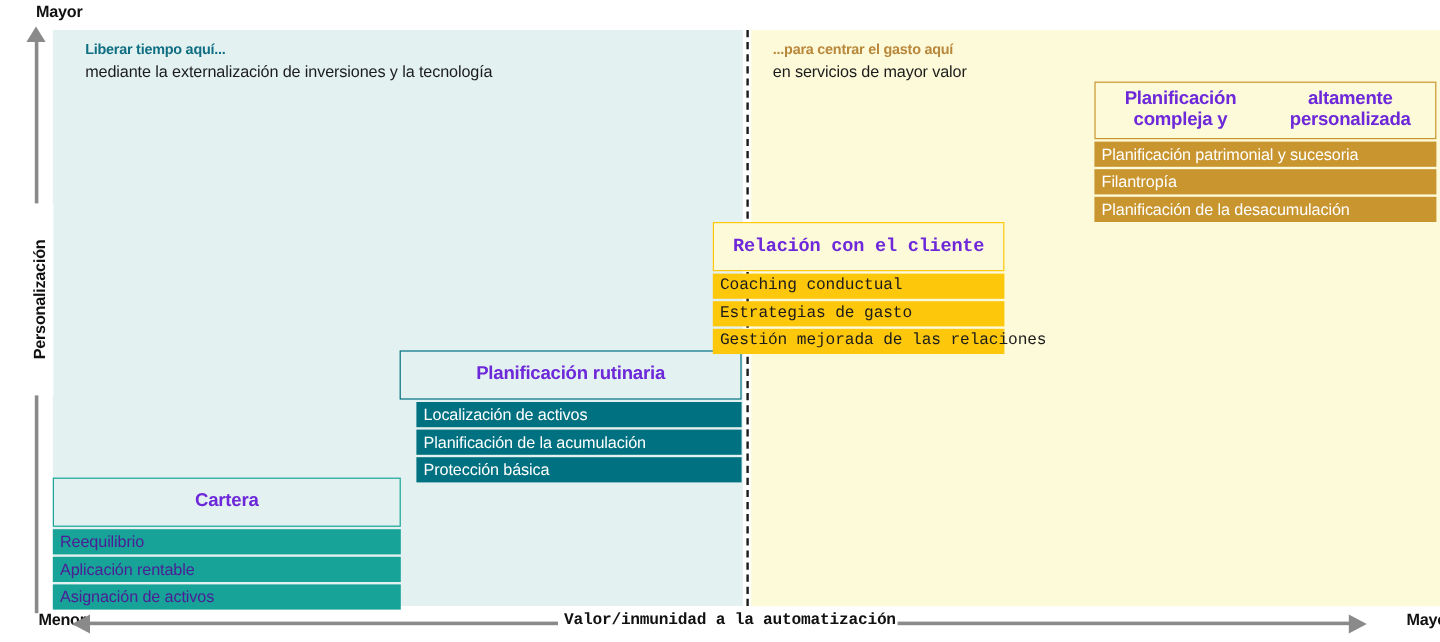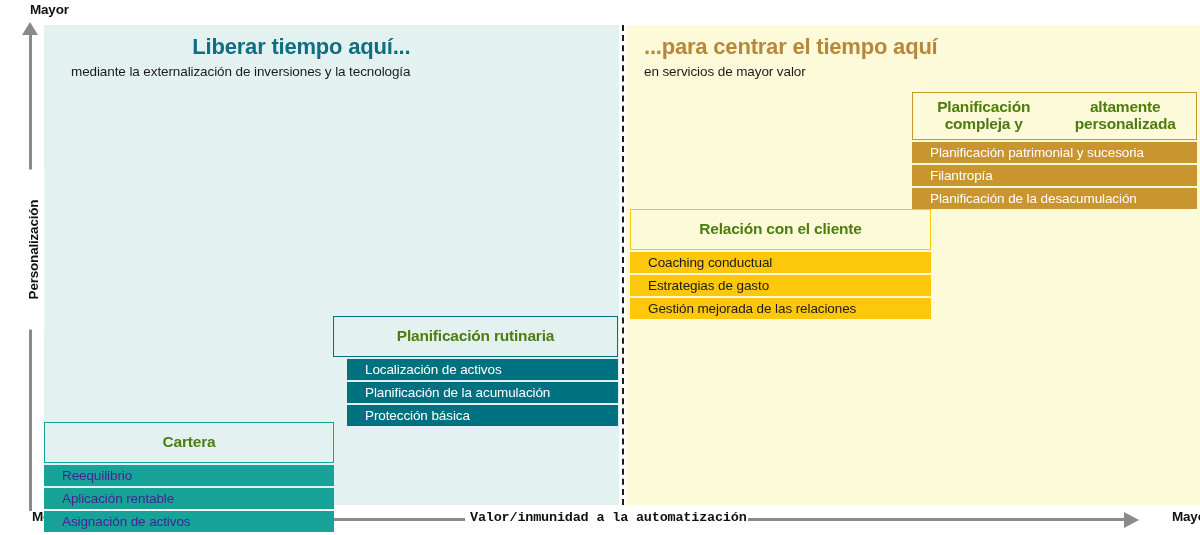--- a/index.html
+++ b/index.html
@@ -140,77 +140,75 @@
   }
 
   
   .panel-head {
     position: absolute;
     white-space: nowrap;
   }
   #head-left { left: 71px; top: 34px; }
   #head-right { left: 644px; top: 34px; }
   .panel-head .hl {
-    font-size: 22px;
+    font-size: 12px;
     font-weight: bold;
     letter-spacing: -0.2px;
     margin: 0 0 4px 0;
-    text-align: right;
   }
   #head-left .hl { color: #0f6e82; }
   #head-right .hl { color: #b8873a; }
   .panel-head .sub {
     font-size: 13.5px;
     color: #1b1b1b;
     letter-spacing: -0.1px;
   }
 
   
   .stack { position: absolute; }
 
   .grp-title {
     box-sizing: border-box;
     display: flex;
     align-items: center;
     justify-content: center;
     height: 41px;
     font-size: 15.5px;
     font-weight: bold;
-    color: #4d7c0f;
+    color: #6d28d9;
     letter-spacing: -0.2px;
     text-align: center;
     line-height: 1.08;
-    margin-top: 24px;
   }
   .grp-title.two-line { height: 48px; }
 
   .item {
     box-sizing: border-box;
     display: flex;
     align-items: center;
     height: 21px;
     margin-top: 2px;
-    padding-left: 18px;
+    padding-left: 6px;
     font-size: 13.5px;
     letter-spacing: -0.1px;
     white-space: nowrap;
   }
 
   
   #stack-cartera { left: 44px; top: 398px; width: 290px; }
   #stack-cartera .grp-title { background: #e3f2f1; border: 1.6px solid #17a398; }
   #stack-cartera .item { background: #17a398; color: #4c1d95; }
 
   
   #stack-rutinaria { left: 333px; top: 292px; width: 285px; }
   #stack-rutinaria .grp-title { background: #e3f2f1; border: 1.6px solid #007180; }
   #stack-rutinaria .item { background: #007180; color: #ffffff; margin-left: 14px; }
 
   
-  #stack-relacion { left: 630px; top: 185px; width: 301px; }
+  #stack-relacion { left: 594px; top: 185px; width: 243px; font-family: Liberation Mono, monospace; }
   #stack-relacion .grp-title { background: #fdfad9; border: 1.6px solid #fdc70c; }
   #stack-relacion .item { background: #fdc70c; color: #1b1b1b; }
 
   
   #stack-compleja { left: 912px; top: 68px; width: 285px; }
   #stack-compleja .grp-title { background: #fdfad9; border: 1.6px solid #c8952e; }
   #stack-compleja .item { background: #c8952e; color: #ffffff; }
 </style>
 </head>
 <body>
@@ -232,21 +230,21 @@
   <div class="h-axis-title">Valor/inmunidad a la automatización</div>
   <div class="h-axis-line-right"></div>
   <div class="h-axis-head-right"></div>
   <div class="axis-cap" id="label-mayor-right">Mayor</div>
 
   <div class="panel-head" id="head-left">
     <div class="hl">Liberar tiempo aquí...</div>
     <div class="sub">mediante la externalización de inversiones y la tecnología</div>
   </div>
   <div class="panel-head" id="head-right">
-    <div class="hl">...para centrar el tiempo aquí</div>
+    <div class="hl">...para centrar el gasto aquí</div>
     <div class="sub">en servicios de mayor valor</div>
   </div>
 
   <div class="stack" id="stack-cartera">
     <div class="grp-title">Cartera</div>
     <div class="item">Reequilibrio</div>
     <div class="item">Aplicación rentable</div>
     <div class="item">Asignación de activos</div>
   </div>
 

